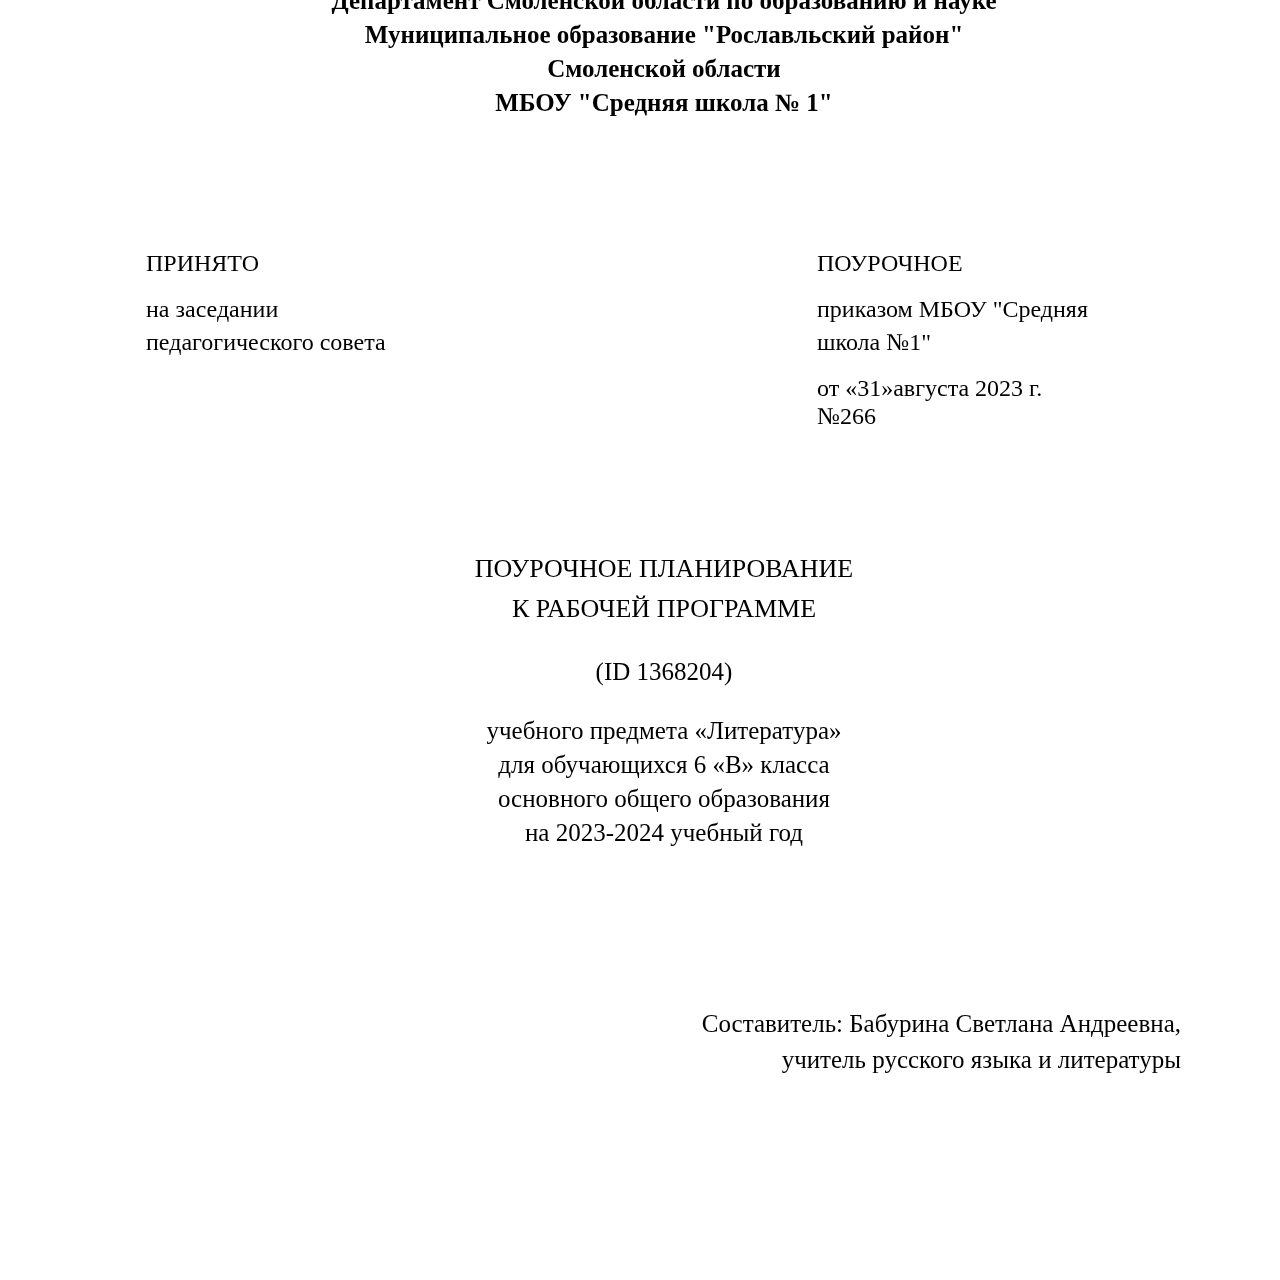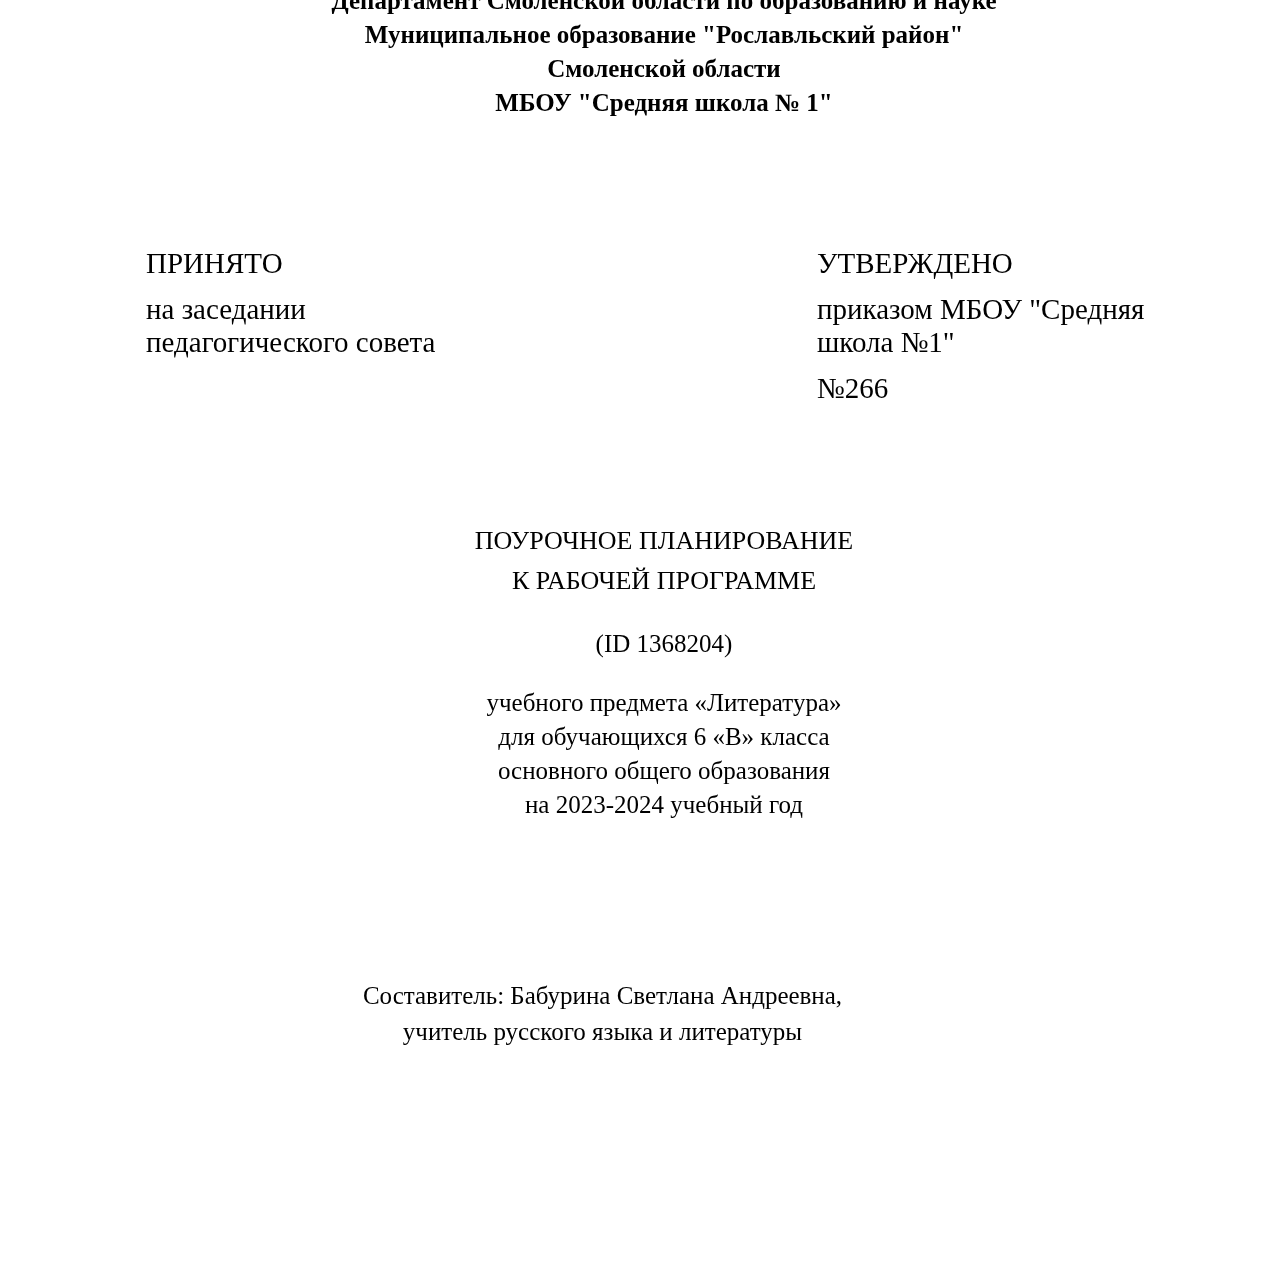--- a/index.html
+++ b/index.html
@@ -26,21 +26,21 @@
     text-align: center;
     font-weight: bold;
     font-size: 25px;
     line-height: 34px;
     margin-top: -16px; 
   }
   .approval-row {
     display: flex;
     justify-content: space-between;
     margin: 126px 123px 8px 122px;
-    font-size: 29px;
+    font-size: 24px;
   }
   .approval-col {
     width: 340px;
   }
   .approval-col.right {
     width: 364px;
   }
   .approval-title {
     line-height: 34px;
   }
@@ -68,21 +68,21 @@
   }
   .subject-block {
     margin-top: 25px;
     line-height: 34px;
   }
   .subject-line.bold {
     font-weight: normal;
   }
   .composer {
     margin: 156px 123px 0 0;
-    text-align: center;
+    text-align: right;
     font-size: 25px;
     line-height: 36px;
   }
 </style>
 </head>
 <body>
 
 <div class="page">
 
   <header class="doc-header">
@@ -94,26 +94,27 @@
 
   <section class="approval-row">
     <div class="approval-col left">
       <div class="approval-title">ПРИНЯТО</div>
       <div class="approval-body">
         <div>на заседании</div>
         <div>педагогического совета</div>
       </div>
     </div>
     <div class="approval-col right">
-      <div class="approval-title">УТВЕРЖДЕНО</div>
+      <div class="approval-title">ПОУРОЧНОЕ</div>
       <div class="approval-body">
         <div>приказом МБОУ "Средняя</div>
         <div>школа №1"</div>
       </div>
       <div class="approval-detail">
+        <div>от «31»августа 2023 г.</div>
         <div>№266</div>
       </div>
     </div>
   </section>
 
   <section class="title-block">
     <div class="title-main">ПОУРОЧНОЕ ПЛАНИРОВАНИЕ</div>
     <div class="title-main">К РАБОЧЕЙ ПРОГРАММЕ</div>
     <div class="doc-id">(ID 1368204)</div>
     <div class="subject-block">

